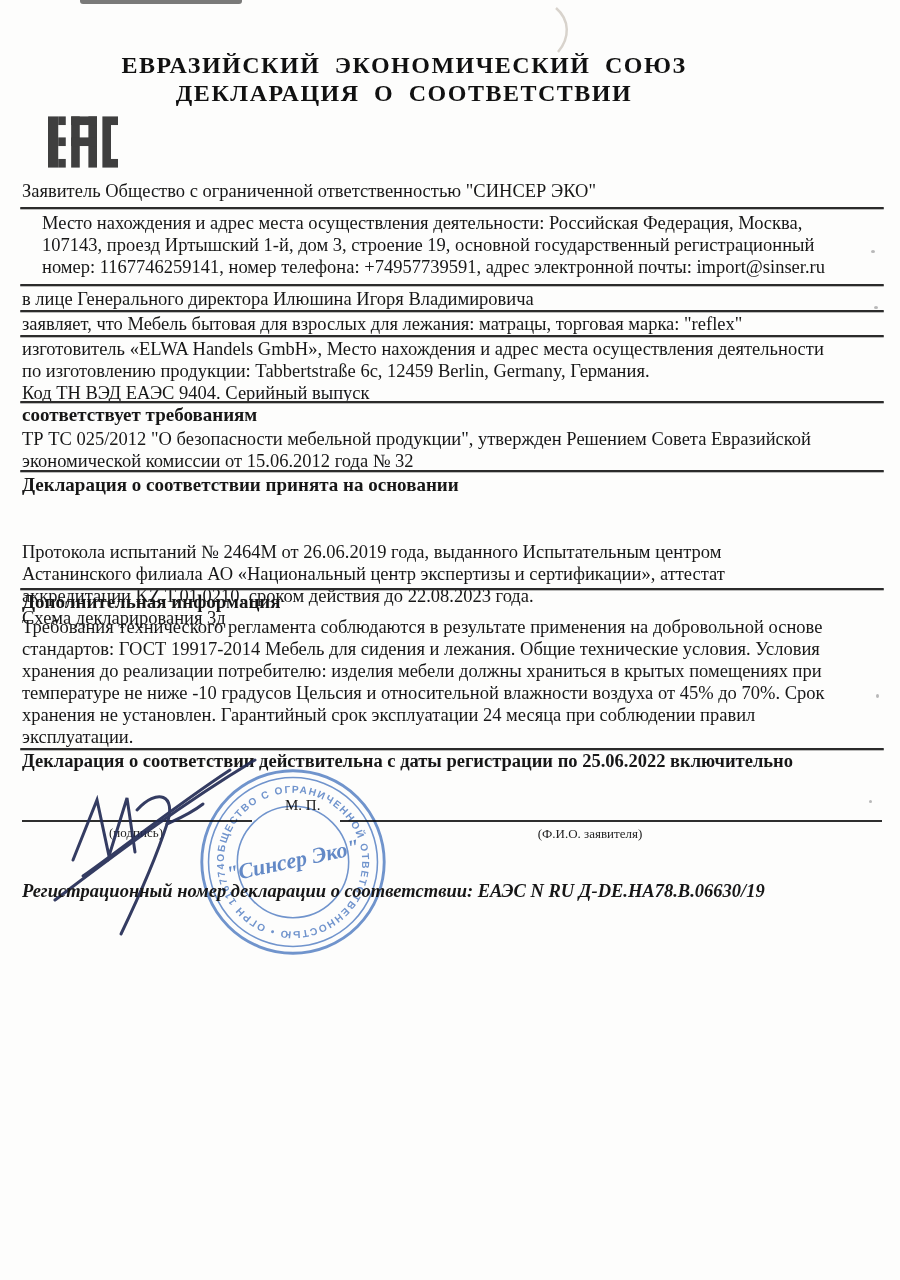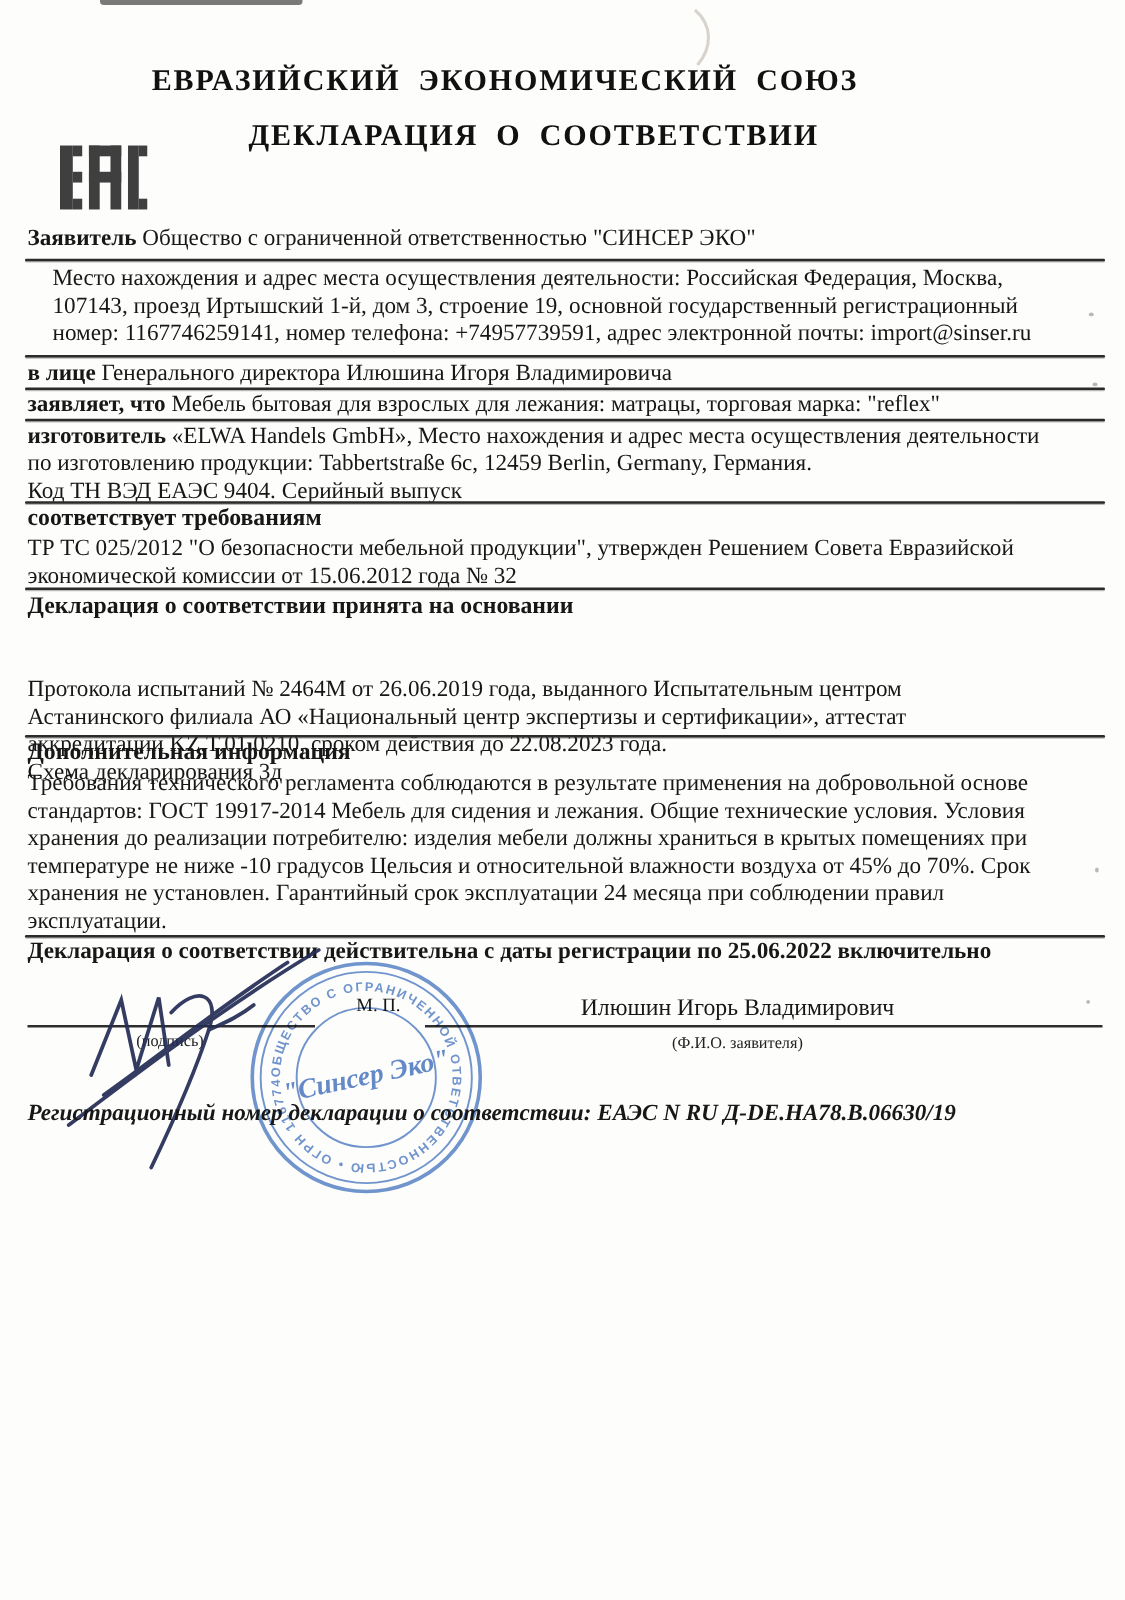--- a/index.html
+++ b/index.html
@@ -4,21 +4,21 @@
 <style>
   html,body{margin:0;padding:0;background:#ffffff;}
   .page{
     position:relative;width:900px;height:1280px;background:#fdfdfc;overflow:hidden;
     font-family:"Liberation Serif","DejaVu Serif",serif;color:#171717;
   }
   .abs{position:absolute;}
   .title{width:808px;text-align:center;font-weight:bold;font-size:24px;
          letter-spacing:1.5px;word-spacing:7px;color:#111;}
   .row{left:22px;width:862px;font-size:18.5px;line-height:22px;white-space:pre-line;}
-  .b{font-weight:bold;}
+  .b{font-weight:normal;}
   .rule{left:20px;width:864px;height:2px;background:#2b2b2b;border-radius:1px;box-shadow:0 1px 0 rgba(60,60,60,.35);}
   .heading{left:22px;width:862px;font-size:19px;font-weight:bold;}
   .sigline{height:2px;background:#2e2e2e;}
   .caption{font-size:13px;color:#222;text-align:center;}
   .boldline{left:22px;width:862px;font-size:18.5px;font-weight:bold;}
   .speck{background:#8a8a8a;border-radius:50%;opacity:.6;}
   .smudge{background:#4d4d4d;opacity:.75;border-radius:0 0 3px 3px;}
   .stampwrap{mix-blend-mode:multiply;opacity:.88;}
 </style>
 </head>
@@ -29,21 +29,21 @@
   <div class="abs smudge" style="left:80px;top:0;width:162px;height:4px;"></div>
   <svg class="abs" style="left:548px;top:6px;" width="30" height="48">
     <path d="M 8 2 C 22 14, 22 32, 10 46" stroke="#d8d3cc" stroke-width="2.5" fill="none"></path>
   </svg>
   <div class="abs speck" style="left:871px;top:250px;width:4px;height:3px;"></div>
   <div class="abs speck" style="left:874px;top:306px;width:4px;height:3px;"></div>
   <div class="abs speck" style="left:876px;top:694px;width:3px;height:4px;"></div>
   <div class="abs speck" style="left:869px;top:800px;width:3px;height:3px;"></div>
 
   <div class="abs title" style="top:52px;">ЕВРАЗИЙСКИЙ ЭКОНОМИЧЕСКИЙ СОЮЗ</div>
-  <div class="abs title" style="top:96px;margin-left:23px;">ДЕКЛАРАЦИЯ О СООТВЕТСТВИИ</div>
+  <div class="abs title" style="top:80px;">ДЕКЛАРАЦИЯ О СООТВЕТСТВИИ</div>
 
   <svg class="abs" style="left:48px;top:108px;" width="70" height="68" viewBox="0 0 130 95">
     <g fill="#3f3f3f">
       <rect x="0" y="0" width="19" height="95"></rect>
       <rect x="19" y="0" width="14" height="16"></rect>
       <rect x="19" y="39" width="14" height="16"></rect>
       <rect x="19" y="79" width="14" height="16"></rect>
       <rect x="43" y="0" width="16" height="95"></rect>
       <rect x="75" y="0" width="16" height="95"></rect>
       <rect x="43" y="0" width="48" height="16"></rect>
@@ -100,21 +100,20 @@
 хранения не установлен. Гарантийный срок эксплуатации 24 месяца при соблюдении правил
 эксплуатации.</div>
 
   <div class="abs rule" style="top:748px;"></div>
 
   <div class="abs boldline" style="top:751px;">Декларация о соответствии  действительна с даты регистрации по 25.06.2022 включительно</div>
 
   <div class="abs sigline" style="left:22px;top:820px;width:230px;"></div>
   <div class="abs sigline" style="left:340px;top:820px;width:542px;"></div>
   <div class="abs" style="left:285px;top:797px;font-size:15px;">М. П.</div>
-  <div class="abs" style="left:440px;top:796px;width:300px;text-align:center;font-size:19px;">Илюшин Игорь Владимирович</div>
   <div class="abs caption" style="left:76px;top:825px;width:120px;">(подпись)</div>
   <div class="abs caption" style="left:490px;top:826px;width:200px;">(Ф.И.О. заявителя)</div>
 
   <svg class="abs" style="left:25px;top:738px;" width="250" height="210">
     <g stroke="#242c55" stroke-width="3" fill="none" stroke-linecap="round" opacity="0.92">
       <path d="M 30 162 C 75 128, 150 70, 230 22"></path>
       <path d="M 58 138 C 95 112, 150 68, 205 32"></path>
       <path d="M 48 122 L 72 62 L 84 118 L 102 60 L 110 114"></path>
       <path d="M 112 72 C 132 50, 152 56, 142 86 C 133 114, 118 150, 96 196"></path>
       <path d="M 142 86 C 155 80, 165 76, 178 66"></path>

